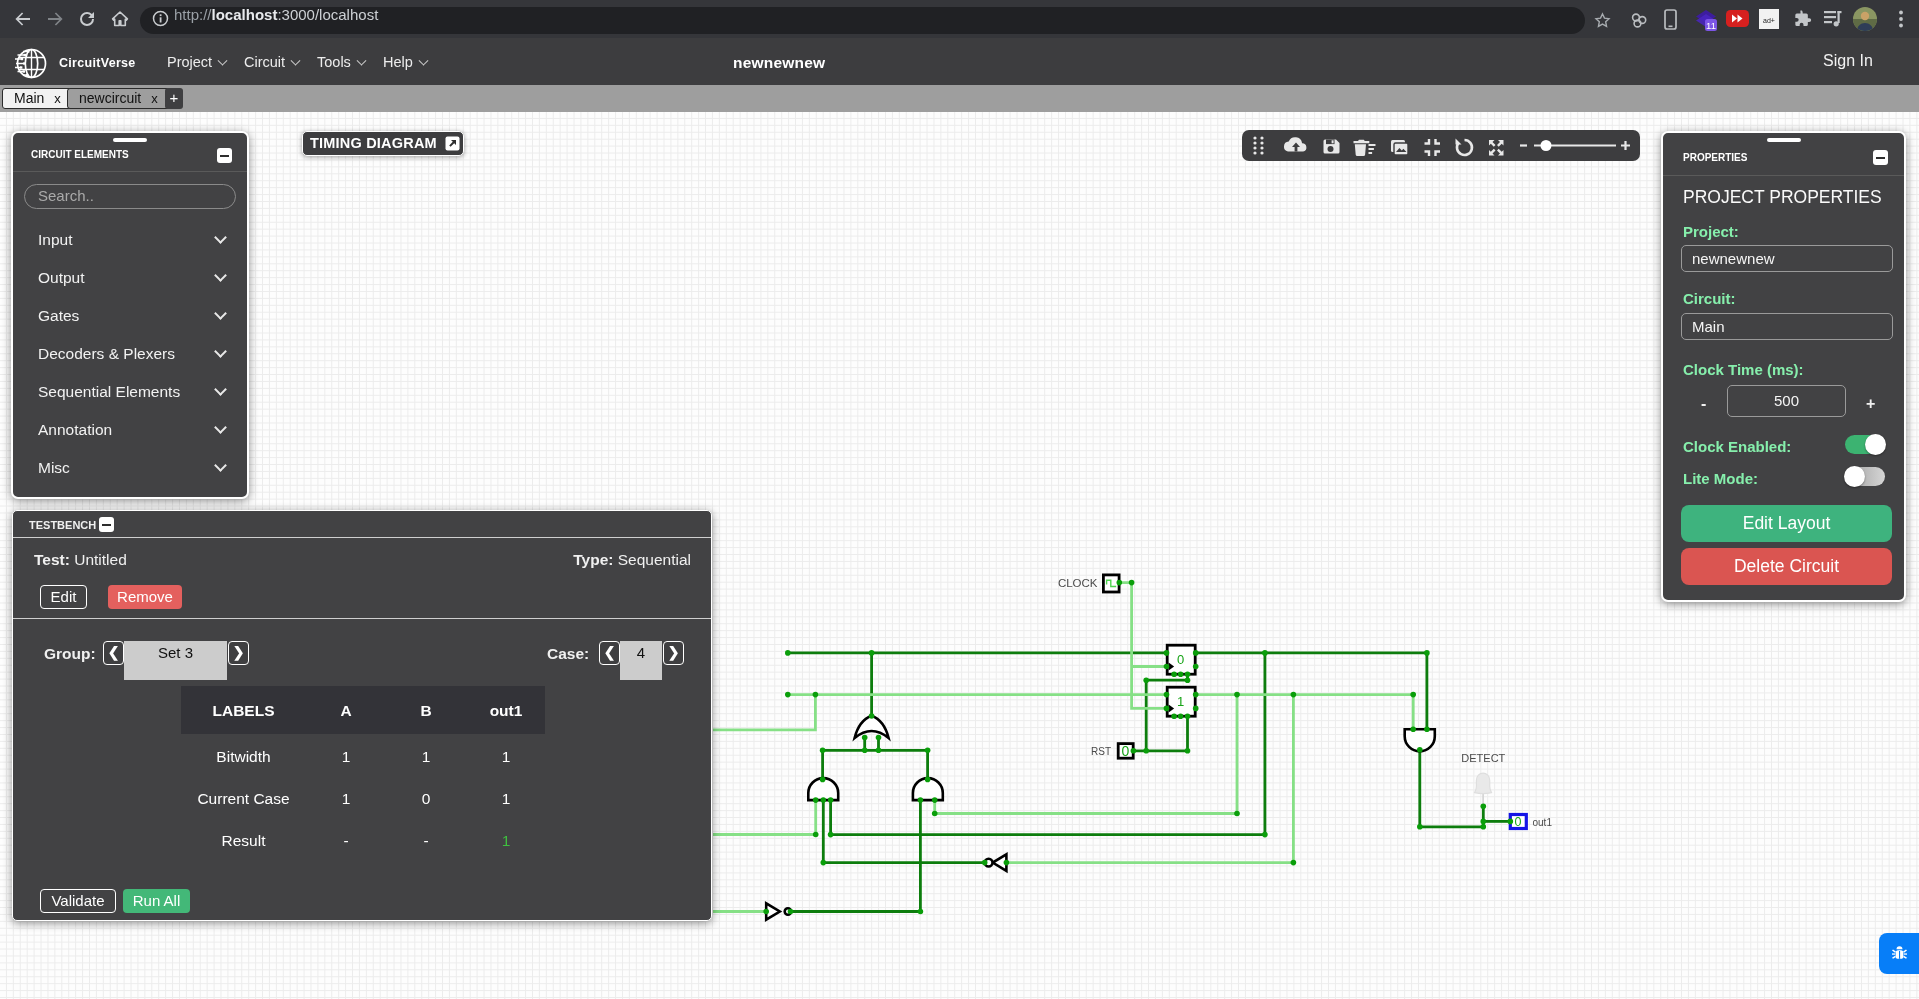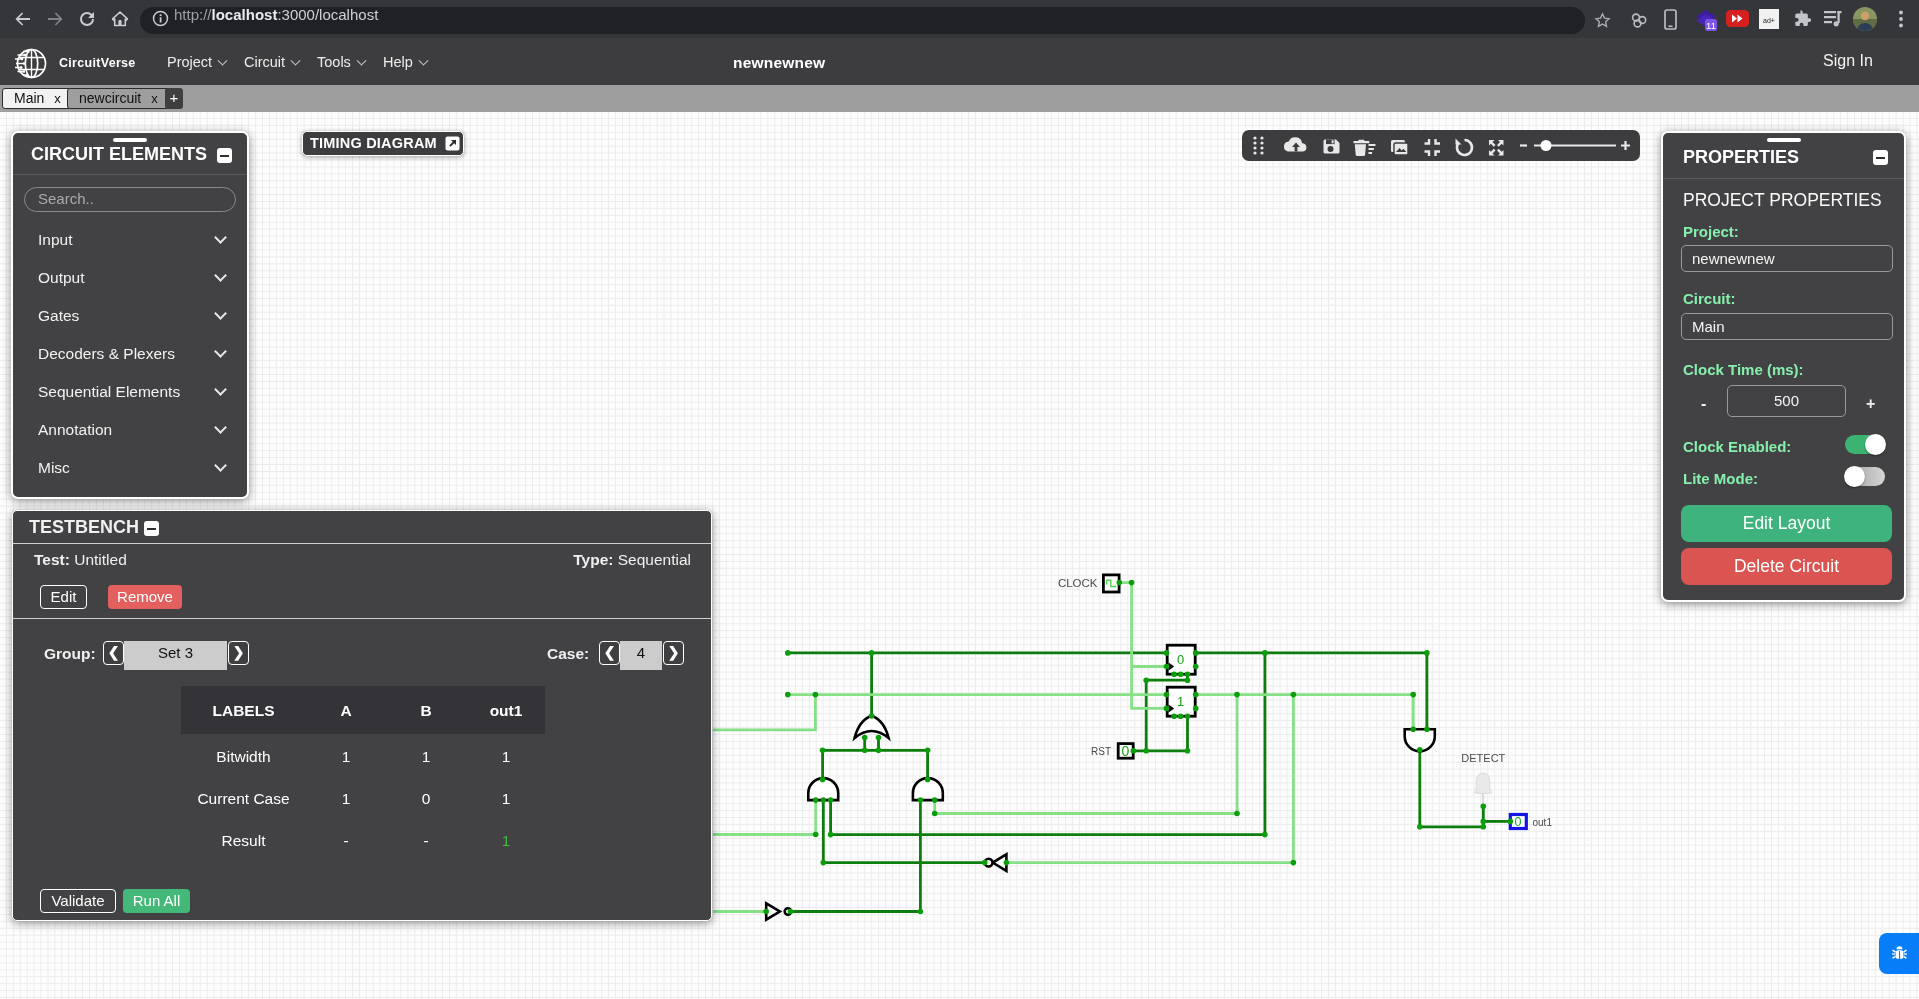--- a/index.html
+++ b/index.html
@@ -32,21 +32,21 @@
 
 
 #canvas { position:absolute; left:0; top:112px; width:1919px; height:887px; background:#fdfdfd;
   background-image:linear-gradient(to right,#ececec 1.2px,transparent 1.2px),linear-gradient(to bottom,#ececec 1.2px,transparent 1.2px);
   background-size:6.93px 6.93px; background-position:-1px -1px; }
 #circuit { position:absolute; left:0; top:112px; }
 
 
 .panel { position:absolute; background:#424244; border:2px solid #fff; border-radius:7px; box-shadow:0 2px 10px rgba(0,0,0,.45); color:#f0f0f0; }
 .dragbar { position:absolute; top:5px; left:50%; transform:translateX(-50%); width:34px; height:3.5px; background:#fff; border-radius:2px; }
-.phead { font-weight:bold; font-size:18px; color:#fff; }
+.phead { font-weight:bold; font-size:10px; color:#fff; }
 .minbtn { display:inline-block; width:15px; height:15px; background:#fff; border-radius:3px; position:relative; vertical-align:-2px; }
 .minbtn::after { content:""; position:absolute; left:3px; top:6.5px; width:9px; height:2.5px; background:#2e2e2e; }
 
 
 #elpanel { left:11px; top:131px; width:238px; height:368px; }
 #elpanel .phrow { padding:11px 18px 9px 18px; border-bottom:1px solid #5a5a5a; }
 #elpanel .phrow .minbtn { position:absolute; right:15px; top:15px; }
 #search { margin:12px 11px 0 11px; width:212px; height:25px; border:1.6px solid #8a8a8a; border-radius:13px; background:transparent; color:#aaa; font-size:15px; padding:0 13px; line-height:22px; }
 .acc { position:absolute; left:0; width:100%; font-size:15.5px; color:#f2f2f2; }
 .acc .lbl { position:absolute; left:25px; top:0; }
@@ -58,26 +58,26 @@
 #proppanel .phrow .minbtn { position:absolute; right:16px; top:17px; }
 #proppanel h2 { font-size:17.5px; font-weight:normal; color:#fafafa; margin:11px 0 0 20px; }
 .plabel { position:absolute; left:20px; font-weight:bold; font-size:15px; color:#86efac; }
 .pinput { position:absolute; left:18px; width:212px; height:27px; border:1.4px solid #9a9a9a; border-radius:5px; font-size:15px; color:#f5f5f5; padding:0 10px; line-height:25px; background:transparent; }
 .bigbtn { position:absolute; left:18px; width:211px; height:37px; border-radius:8px; text-align:center; font-size:17.5px; color:#fff; line-height:37px; }
 .toggle { position:absolute; left:1845px; width:40px; height:19px; border-radius:10px; }
 .knob { position:absolute; top:-1.5px; width:21px; height:21px; background:#fff; border-radius:50%; box-shadow:0 1px 2px rgba(0,0,0,.4); }
 
 
 #tbpanel { left:12px; top:510px; width:700px; height:411px; border-width:1.5px; border-radius:5px; }
-#tbpanel .tbhead { padding:6px 16px 5px 16px; border-bottom:1.5px solid #cfcfcf; font-weight:bold; font-size:18px; }
+#tbpanel .tbhead { padding:6px 16px 5px 16px; border-bottom:1.5px solid #cfcfcf; font-weight:bold; font-size:11px; }
 .btn { display:inline-block; border-radius:4px; font-size:15px; text-align:center; }
 .btn.outline { border:1.6px solid #fff; color:#fff; background:transparent; }
 .stepper { position:absolute; height:24px; }
 .stepper .sb { position:absolute; top:0; width:21px; height:24px; border:1.6px solid #fff; border-radius:4px; background:#3f3f41; color:#fff; font-weight:bold; text-align:center; line-height:21px; font-size:14px; }
-.stepper .sv { position:absolute; top:0; height:29px; background:#ccc; color:#111; text-align:center; font-size:15px; line-height:24px; }
+.stepper .sv { position:absolute; top:0; height:39px; background:#ccc; color:#111; text-align:center; font-size:15px; line-height:24px; }
 .trow { position:absolute; width:365px; font-size:15.5px; color:#fff; }
 .tc { position:absolute; text-align:center; }
 
 
 #timing { position:absolute; left:302px; top:131px; width:162px; height:25px; background:#3d3d3f; border:1.6px solid #fff; border-radius:5px; box-shadow:0 1px 5px rgba(0,0,0,.4); color:#fff; font-weight:bold; font-size:14.5px; line-height:22px; padding-left:7px; letter-spacing:.2px; }
 
 
 #toolbar { position:absolute; left:1242px; top:130px; width:398px; height:31px; background:#3d3d3f; border-radius:7px; }
 
 

